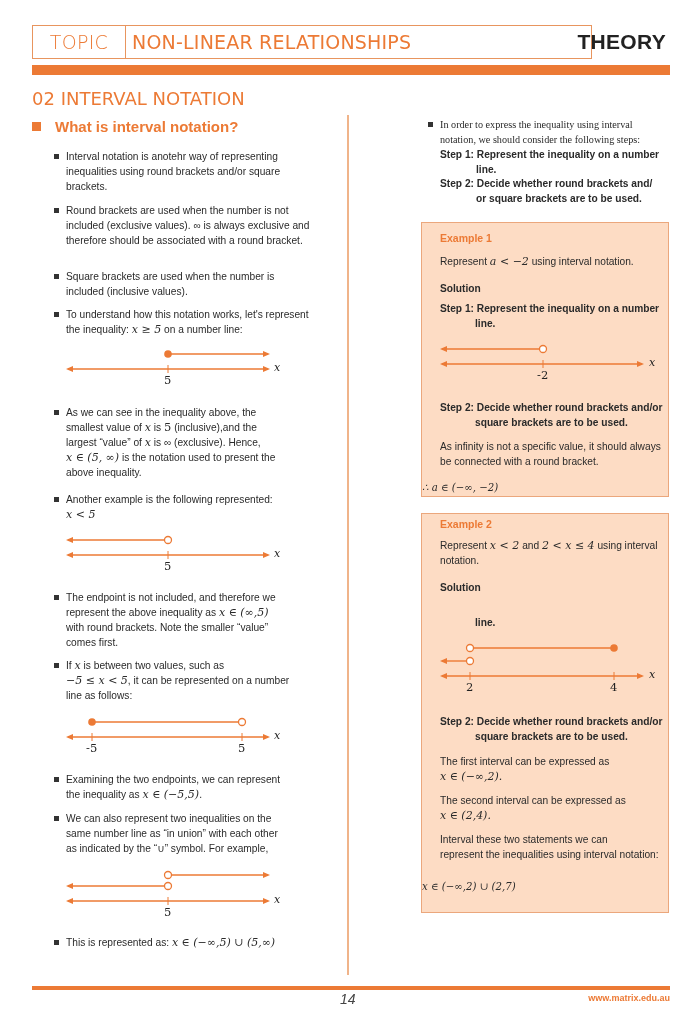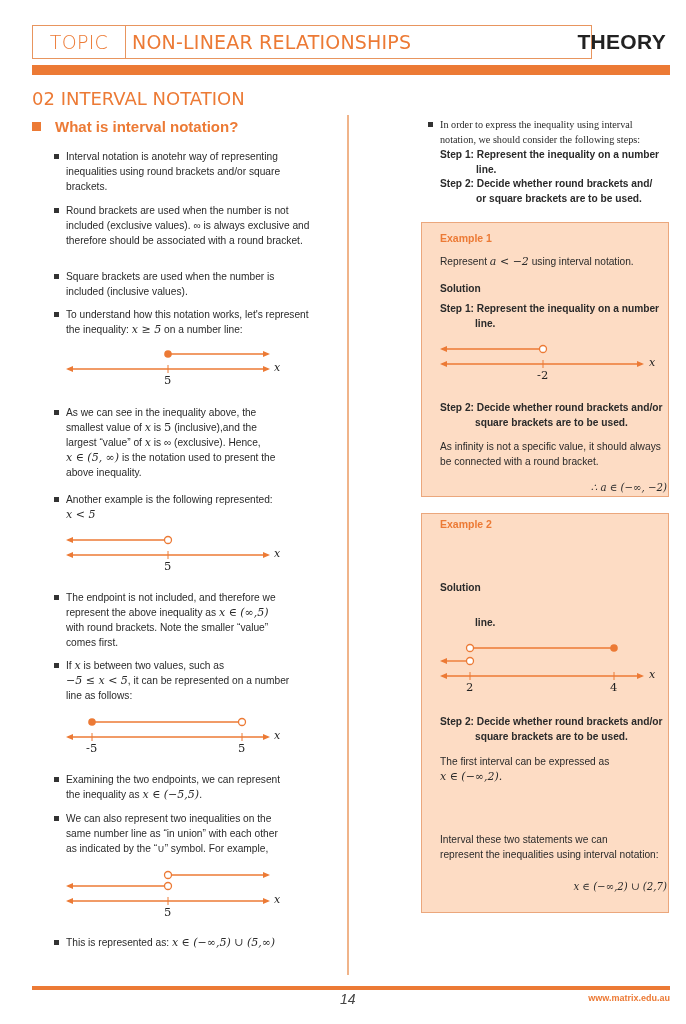--- a/index.html
+++ b/index.html
@@ -23,21 +23,21 @@
   .box { position:absolute; left:421px; width:248px; background:#fddcc4; border:1.5px solid #eba77c; box-sizing:border-box; }
   .box .ex-title { position:absolute; left:18px; font-size:10.5px; font-weight:bold; color:#ec7a35; }
   .box .t { position:absolute; left:18px; font-size:10.2px; line-height:15px; color:#2a2a2a; }
   .b { font-weight:bold; }
   .step { position:absolute; font-size:10.2px; line-height:15px; font-weight:bold; color:#2a2a2a; }
   .footer-bar { position:absolute; left:32px; top:986px; width:638px; height:4px; background:#ec7a35; }
   .footer-left { position:absolute; left:32px; top:1049px; font-size:9px; font-weight:bold; color:#ec7a35; font-family:"DejaVu Sans", sans-serif; }
   .footer-left .light { font-weight:normal; }
   .page-num { position:absolute; left:340px; top:991px; font-size:14px; color:#444; font-style:italic; }
   .footer-right { position:absolute; right:16px; top:993px; font-size:9px; font-weight:bold; color:#ec7a35; }
-  .center { text-align:right; }
+  .center { text-align:left; }
 </style>
 </head>
 <body>
 
 <div class="topic-box">
   <div class="topic-label">TOPIC</div>
   <div class="topic-title">NON-LINEAR RELATIONSHIPS</div>
 </div>
 <div class="theory">THEORY</div>
 <div class="top-bar"></div>
@@ -236,20 +236,28 @@
   <div class="t b" style="left:53px; top:192px;">square brackets are to be used.</div>
   <div class="t" style="top:216px;">
     <span>As infinity is not a specific value, it should always</span><br>
     <span>be connected with a round bracket.</span>
   </div>
   <div class="t center m" style="left:0; width:245px; top:257px;">∴ a ∈ (−∞, −2)</div>
 </div>
 
 <div class="box" style="top:513px; height:400px;">
   <div class="ex-title" style="top:4px;">Example 2</div>
+  <div class="t" style="top:24px;">
+    <span>Represent</span>
+    <span class="m">x &lt; 2</span>
+    <span>and</span>
+    <span class="m">2 &lt; x ≤ 4</span>
+    <span>using interval</span><br>
+    <span>notation.</span>
+  </div>
   <div class="t b" style="top:66px;">Solution</div>
   <div class="t b" style="left:53px; top:101px;">line.</div>
   <div class="nl" style="left:16px; top:128px;">
     <svg width="220" height="46">
       <circle cx="32" cy="6" r="3.5" fill="#fff" stroke="#ec7a35" stroke-width="1.3"></circle>
       <line x1="35" y1="6" x2="176" y2="6" stroke="#ec7a35" stroke-width="1.4"></line>
       <circle cx="176" cy="6" r="3.8" fill="#ec7a35"></circle>
       <line x1="4" y1="19" x2="29" y2="19" stroke="#ec7a35" stroke-width="1.4"></line>
       <polygon points="2,19 9,16 9,22" fill="#ec7a35"></polygon>
       <circle cx="32" cy="19" r="3.5" fill="#fff" stroke="#ec7a35" stroke-width="1.3"></circle>
@@ -262,20 +270,24 @@
     <span class="abs mn" style="left:28px; top:38px;">2</span>
     <span class="abs mn" style="left:172px; top:38px;">4</span>
     <span class="abs m" style="left:211px; top:26px;">x</span>
   </div>
   <div class="t b" style="top:200px;">Step 2: Decide whether round brackets and/or</div>
   <div class="t b" style="left:53px; top:215px;">square brackets are to be used.</div>
   <div class="t" style="top:240px;">
     <span>The first interval can be expressed as</span><br>
     <span class="m">x ∈ (−∞,2).</span>
   </div>
+  <div class="t" style="top:279px;">
+    <span>The second interval can be expressed as</span><br>
+    <span class="m">x ∈ (2,4).</span>
+  </div>
   <div class="t" style="top:318px;">
     <span>Interval these two statements we can</span><br>
     <span>represent the inequalities using interval notation:</span>
   </div>
   <div class="t center m" style="left:0; width:245px; top:365px;">x ∈ (−∞,2) ∪ (2,7)</div>
 </div>
 
 <div class="footer-bar"></div>
 <div class="footer-left">
   <span>YEAR 10 MATHS</span>

